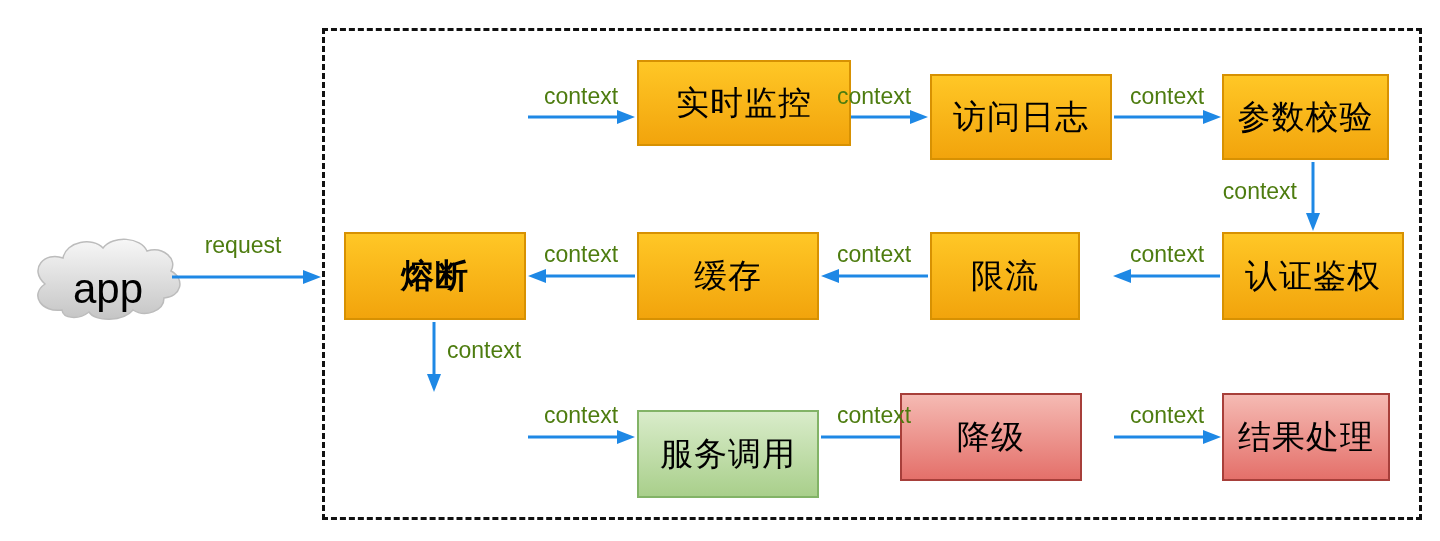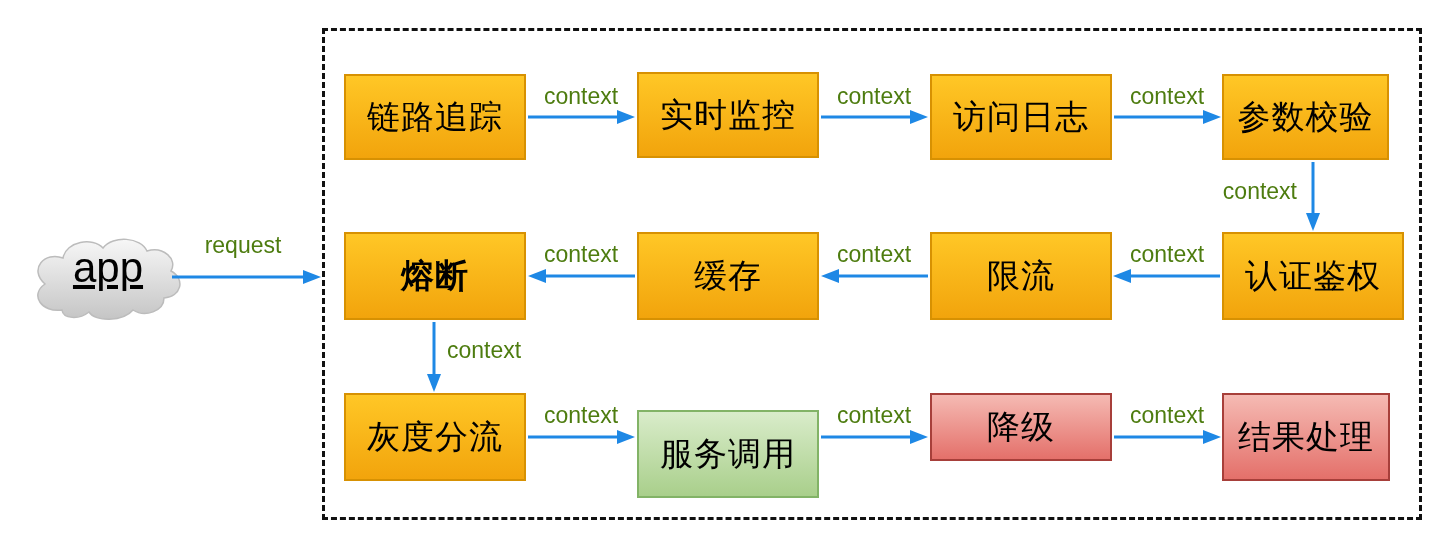--- a/index.html
+++ b/index.html
@@ -28,22 +28,22 @@
   .node.red{
     background:linear-gradient(to bottom,#f5bab3 0%,#e4706a 100%);
     border:2px solid #a73f3a;
   }
   .elabel{
     position:absolute;font-size:23px;color:#4d7c0f;white-space:nowrap;line-height:1;
   }
   .elabel.center{transform:translateX(-50%);}
   .elabel.rightanchor{transform:translateX(-100%);}
   .cloud-text{
-    position:absolute;left:108px;top:268px;transform:translate(-50%,-50%);
-    font-size:42px;color:#000000;text-decoration:underline;
+    position:absolute;left:108px;top:289px;transform:translate(-50%,-50%);
+    font-size:42px;color:#000000;
   }
 </style>
 </head>
 <body>
 
 <div class="canvas">
 
   <svg class="layer" width="1440" height="541" viewBox="0 0 1440 541">
     <defs>
       <marker id="arr" viewBox="0 0 20 16" refX="2" refY="8" markerWidth="20" markerHeight="16" orient="auto" markerUnits="userSpaceOnUse">
@@ -82,33 +82,31 @@
 
     <path d="M528,437 L618,437" stroke="#1e88e5" stroke-width="3" fill="none" marker-end="url(#arr)"></path>
     <path d="M821,437 L911,437" stroke="#1e88e5" stroke-width="3" fill="none" marker-end="url(#arr)"></path>
     <path d="M1114,437 L1204,437" stroke="#1e88e5" stroke-width="3" fill="none" marker-end="url(#arr)"></path>
   </svg>
 
   <div class="boundary"></div>
 
   <div class="cloud-text">app</div>
 
-  <div class="node orange" style="left:344px;top:74px;width:182px;height:86px;">链路追踪</div>
-  <div class="node orange" style="left:637px;top:72px;width:182px;height:86px;">实时监控</div>
+  <div class="node orange" style="left:637px;top:60px;width:214px;height:86px;">实时监控</div>
   <div class="node orange" style="left:930px;top:74px;width:182px;height:86px;">访问日志</div>
   <div class="node orange" style="left:1222px;top:74px;width:167px;height:86px;">参数校验</div>
 
   <div class="node orange" style="left:1222px;top:232px;width:182px;height:88px;">认证鉴权</div>
-  <div class="node orange" style="left:930px;top:232px;width:182px;height:88px;">限流</div>
+  <div class="node orange" style="left:930px;top:232px;width:150px;height:88px;">限流</div>
   <div class="node orange" style="left:637px;top:232px;width:182px;height:88px;">缓存</div>
   <div class="node orange" style="left:344px;top:232px;width:182px;height:88px;font-weight:bold;">熔断</div>
 
-  <div class="node orange" style="left:344px;top:393px;width:182px;height:88px;">灰度分流</div>
   <div class="node green" style="left:637px;top:410px;width:182px;height:88px;">服务调用</div>
-  <div class="node red" style="left:930px;top:393px;width:182px;height:68px;font-family:Liberation Serif, serif;">降级</div>
+  <div class="node red" style="left:900px;top:393px;width:182px;height:88px;font-family:Liberation Serif, serif;">降级</div>
   <div class="node red" style="left:1222px;top:393px;width:168px;height:88px;">结果处理</div>
 
   <div class="elabel center" style="left:243px;top:234px;">request</div>
   <div class="elabel center" style="left:581px;top:85px;">context</div>
   <div class="elabel center" style="left:874px;top:85px;">context</div>
   <div class="elabel center" style="left:1167px;top:85px;">context</div>
   <div class="elabel rightanchor" style="left:1297px;top:180px;">context</div>
   <div class="elabel center" style="left:1167px;top:243px;">context</div>
   <div class="elabel center" style="left:874px;top:243px;">context</div>
   <div class="elabel center" style="left:581px;top:243px;">context</div>

